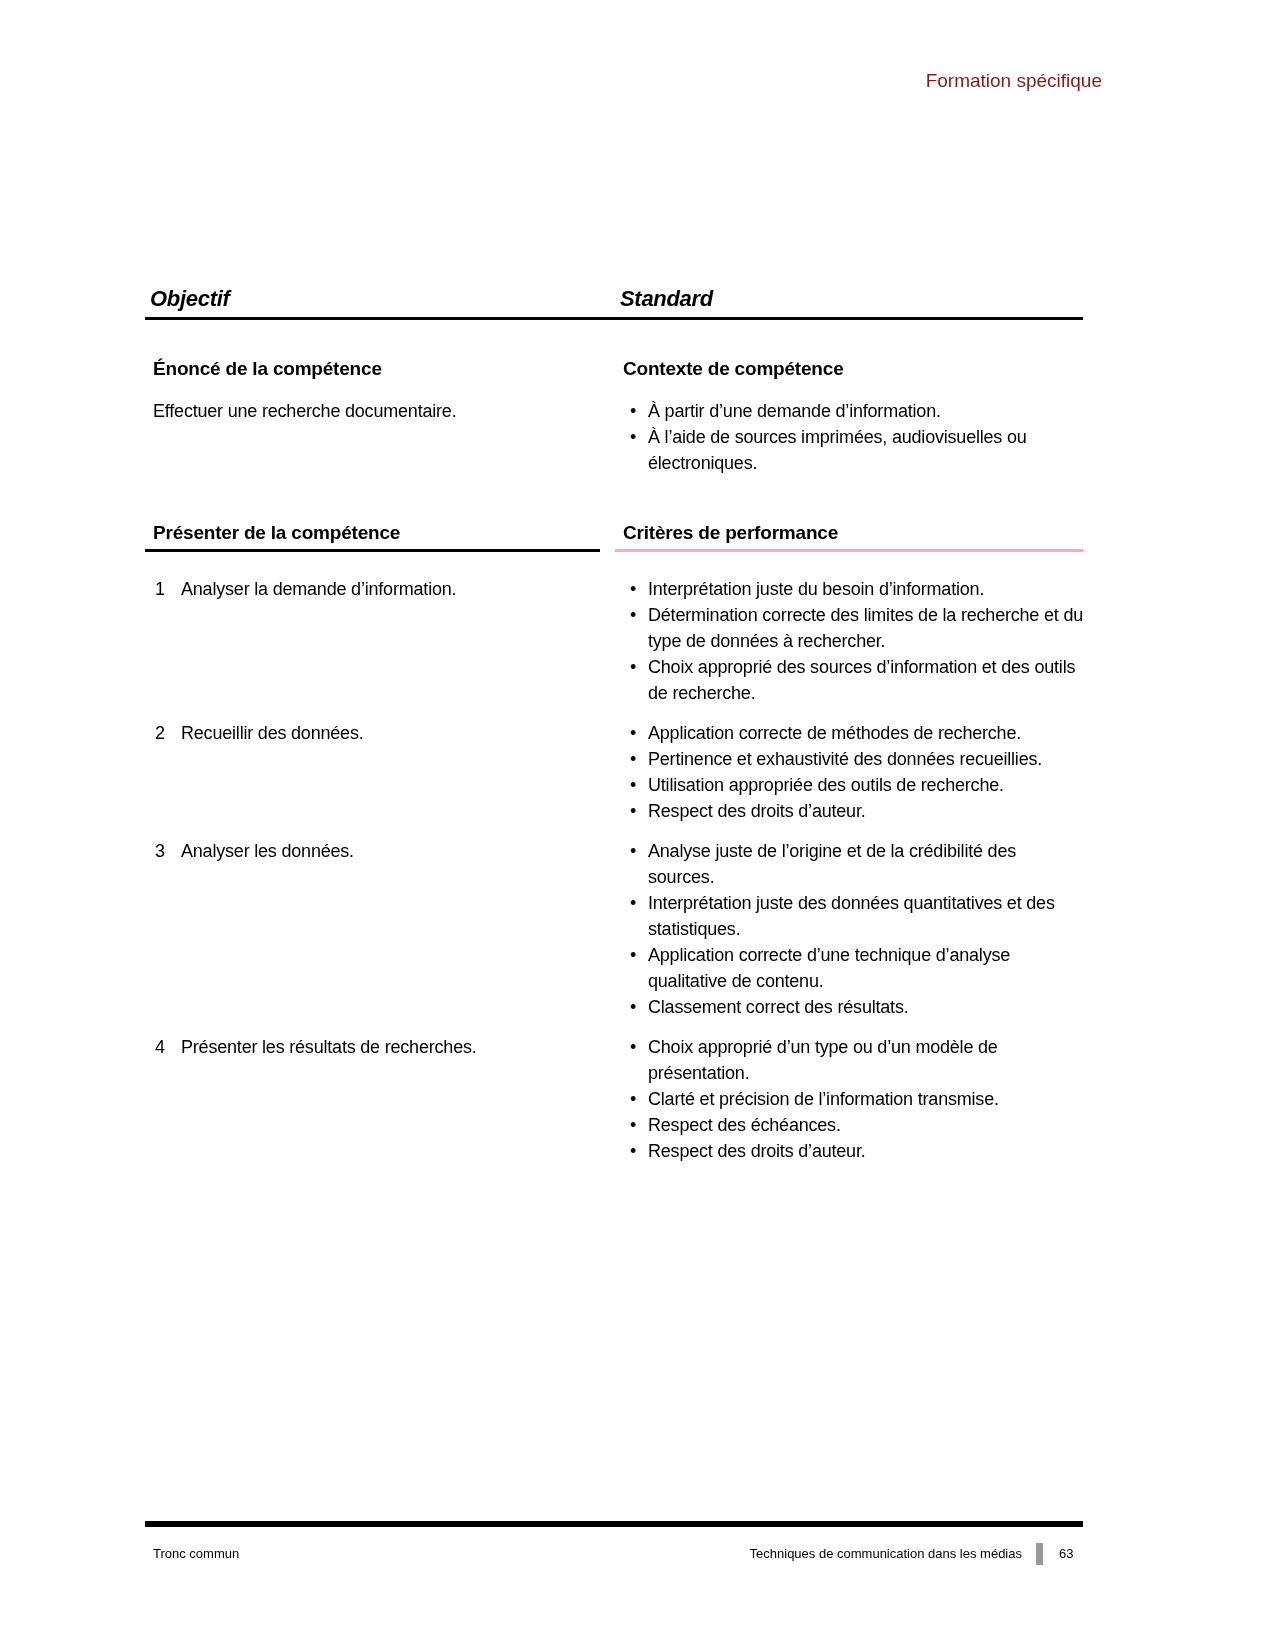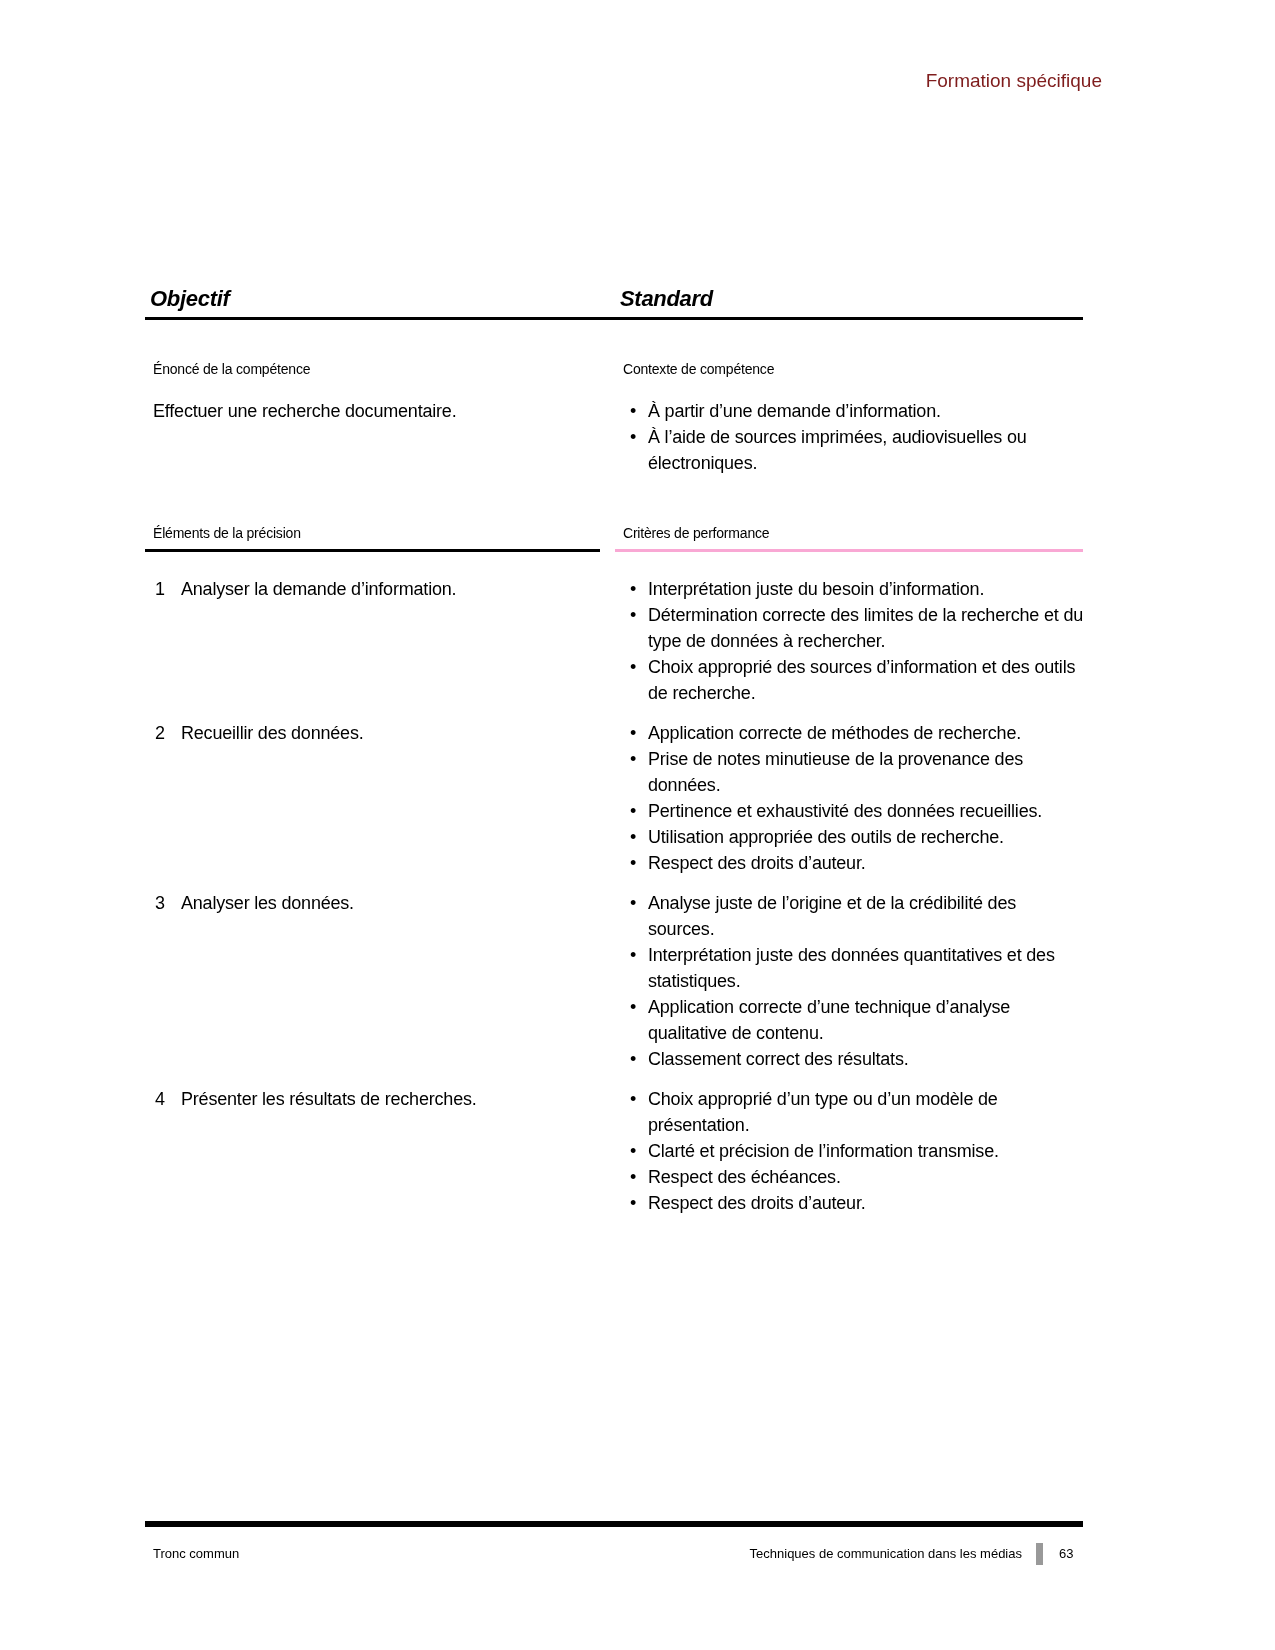--- a/index.html
+++ b/index.html
@@ -65,22 +65,22 @@
   .obj-title {
     font-size: 22px;
     font-weight: bold;
     font-style: italic;
     letter-spacing: -0.3px;
     padding-left: 5px;
   }
 
   .section-1 { margin-top: 36px; }
   .block-heading {
-    font-weight: normal;
-    font-size: 14px;
+    font-weight: bold;
+    font-size: 19px;
     padding-left: 8px;
     margin-bottom: 16px;
   }
   .body-text { padding-left: 8px; }
 
   ul.bullets { list-style: none; }
   ul.bullets li {
     position: relative;
     padding-left: 33px;
   }
@@ -161,21 +161,21 @@
         <ul class="bullets">
 
         <li>À partir d’une demande d’information.</li>
             <li>À l’aide de sources imprimées, audiovisuelles ou électroniques.</li>
           </ul>
       </div>
     </div>
 
     <div class="section-2-head">
       <div class="cell-left">
-        <div class="block-heading">Éléments de la précision</div>
+        <div class="block-heading">Présenter de la compétence</div>
       </div>
       <div class="cell-right">
         <div class="block-heading">Critères de performance</div>
       </div>
     </div>
 
     <div class="rows">
 
       <div class="comp-row">
         <div class="element-cell">
@@ -194,21 +194,20 @@
 
       <div class="comp-row">
         <div class="element-cell">
           <span class="element-num">2</span>
           <span class="element-text">Recueillir des données.</span>
         </div>
         <div class="criteria-cell">
           <ul class="bullets">
 
           <li>Application correcte de méthodes de recherche.</li>
-              <li>Prise de notes minutieuse de la provenance des données.</li>
               <li>Pertinence et exhaustivité des données recueillies.</li>
               <li>Utilisation appropriée des outils de recherche.</li>
               <li>Respect des droits d’auteur.</li>
             </ul>
         </div>
       </div>
 
       <div class="comp-row">
         <div class="element-cell">
           <span class="element-num">3</span>

